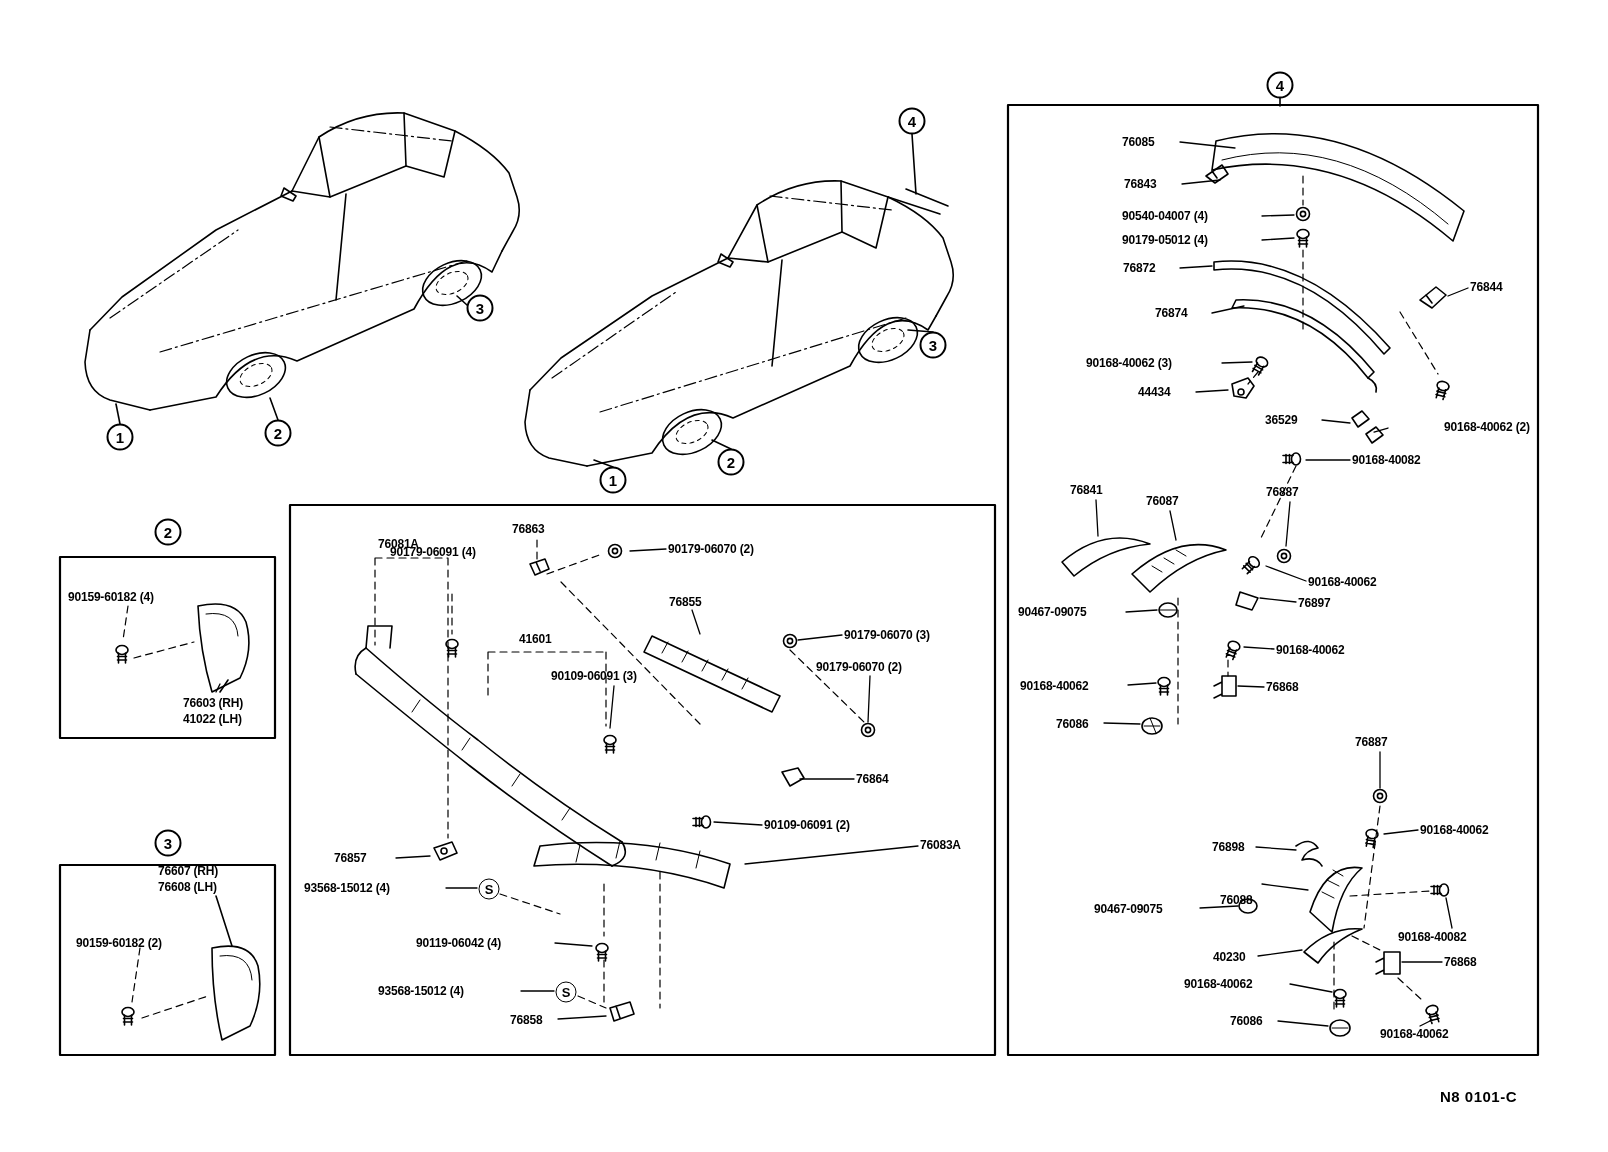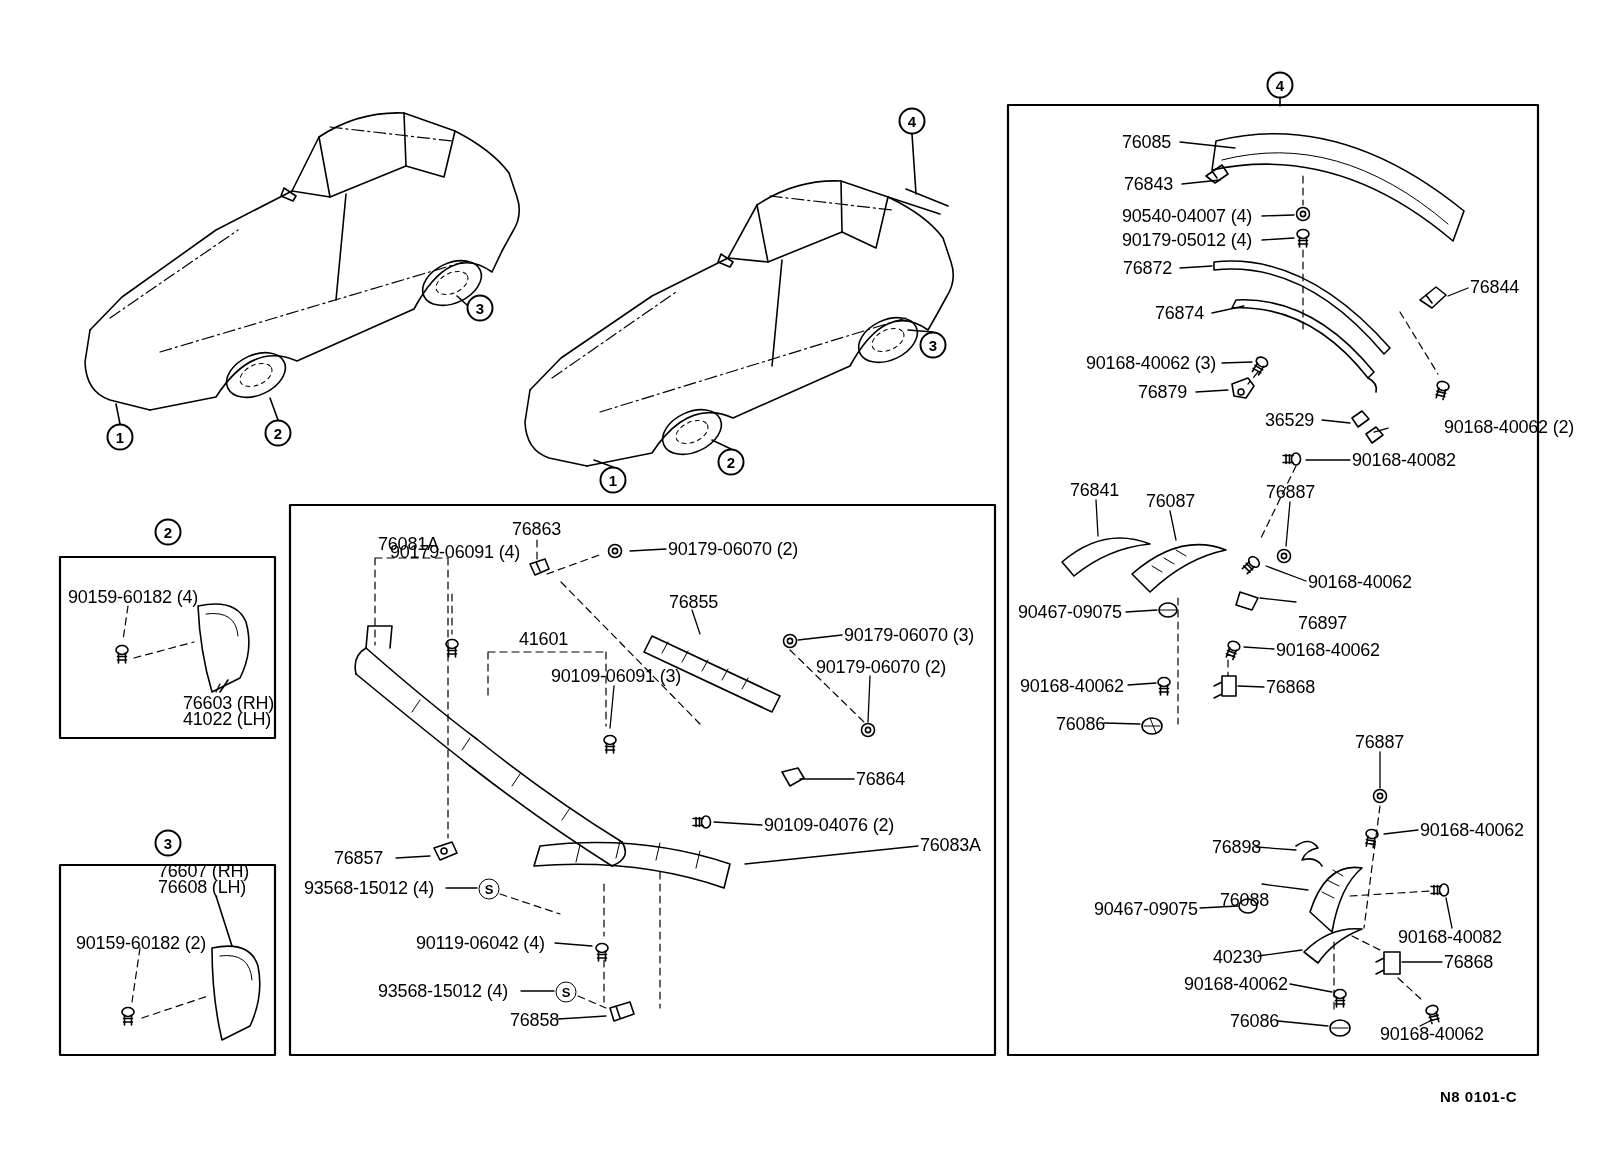--- a/index.html
+++ b/index.html
@@ -3,21 +3,21 @@
 <meta charset="utf-8">
 <style>
   * { margin:0; padding:0; box-sizing:border-box; }
   html,body { background:#ffffff; }
   .canvas {
     position:relative; width:1608px; height:1152px; background:#fff;
     font-family:"Liberation Sans", sans-serif; color:#000; overflow:hidden;
   }
   .art { position:absolute; left:0; top:0; width:1608px; height:1152px; }
   .lbl {
-    position:absolute; font-size:18px; font-weight:400; white-space:nowrap;
+    position:absolute; font-size:12px; font-weight:700; white-space:nowrap;
     letter-spacing:-0.2px; line-height:16px;
   }
   .marker {
     position:absolute; width:27px; height:27px; border:2px solid #000; border-radius:50%;
     display:flex; align-items:center; justify-content:center;
     font-size:15px; font-weight:700; background:#fff;
     transform:translate(-50%,-50%);
   }
   .ssym { width:21px; height:21px; border:1.5px solid #000; font-size:13px; }
   .footer { position:absolute; font-size:15px; font-weight:700; letter-spacing:0.5px; }
@@ -266,29 +266,29 @@
   <div class="marker ssym" style="left:566px;top:992px">S</div>
 
   <div class="lbl" style="left:1122px;top:134px">76085</div>
   <div class="lbl" style="left:1124px;top:176px">76843</div>
   <div class="lbl" style="left:1122px;top:208px">90540-04007 (4)</div>
   <div class="lbl" style="left:1122px;top:232px">90179-05012 (4)</div>
   <div class="lbl" style="left:1123px;top:260px">76872</div>
   <div class="lbl" style="left:1155px;top:305px">76874</div>
   <div class="lbl" style="left:1470px;top:279px">76844</div>
   <div class="lbl" style="left:1086px;top:355px">90168-40062 (3)</div>
-  <div class="lbl" style="left:1138px;top:384px">76879</div>
+  <div class="lbl" style="left:1138px;top:384px">44434</div>
   <div class="lbl" style="left:1265px;top:412px">36529</div>
   <div class="lbl" style="left:1444px;top:419px">90168-40062 (2)</div>
   <div class="lbl" style="left:1352px;top:452px">90168-40082</div>
   <div class="lbl" style="left:1070px;top:482px">76841</div>
   <div class="lbl" style="left:1146px;top:493px">76087</div>
   <div class="lbl" style="left:1266px;top:484px">76887</div>
   <div class="lbl" style="left:1308px;top:574px">90168-40062</div>
-  <div class="lbl" style="left:1298px;top:615px">76897</div>
+  <div class="lbl" style="left:1298px;top:595px">76897</div>
   <div class="lbl" style="left:1018px;top:604px">90467-09075</div>
   <div class="lbl" style="left:1276px;top:642px">90168-40062</div>
   <div class="lbl" style="left:1020px;top:678px">90168-40062</div>
   <div class="lbl" style="left:1266px;top:679px">76868</div>
   <div class="lbl" style="left:1056px;top:716px">76086</div>
   <div class="lbl" style="left:1355px;top:734px">76887</div>
   <div class="lbl" style="left:1420px;top:822px">90168-40062</div>
   <div class="lbl" style="left:1212px;top:839px">76898</div>
   <div class="lbl" style="left:1220px;top:892px">76088</div>
   <div class="lbl" style="left:1094px;top:901px">90467-09075</div>
@@ -302,21 +302,21 @@
   <div class="lbl" style="left:378px;top:536px">76081A</div>
   <div class="lbl" style="left:512px;top:521px">76863</div>
   <div class="lbl" style="left:668px;top:541px">90179-06070 (2)</div>
   <div class="lbl" style="left:390px;top:544px">90179-06091 (4)</div>
   <div class="lbl" style="left:669px;top:594px">76855</div>
   <div class="lbl" style="left:519px;top:631px">41601</div>
   <div class="lbl" style="left:844px;top:627px">90179-06070 (3)</div>
   <div class="lbl" style="left:551px;top:668px">90109-06091 (3)</div>
   <div class="lbl" style="left:816px;top:659px">90179-06070 (2)</div>
   <div class="lbl" style="left:856px;top:771px">76864</div>
-  <div class="lbl" style="left:764px;top:817px">90109-04076 (2)</div>
+  <div class="lbl" style="left:764px;top:817px">90109-06091 (2)</div>
   <div class="lbl" style="left:920px;top:837px">76083A</div>
   <div class="lbl" style="left:334px;top:850px">76857</div>
   <div class="lbl" style="left:304px;top:880px">93568-15012 (4)</div>
   <div class="lbl" style="left:416px;top:935px">90119-06042 (4)</div>
   <div class="lbl" style="left:378px;top:983px">93568-15012 (4)</div>
   <div class="lbl" style="left:510px;top:1012px">76858</div>
 
   <div class="lbl" style="left:68px;top:589px">90159-60182 (4)</div>
   <div class="lbl" style="left:183px;top:695px">76603 (RH)</div>
   <div class="lbl" style="left:183px;top:711px">41022 (LH)</div>

